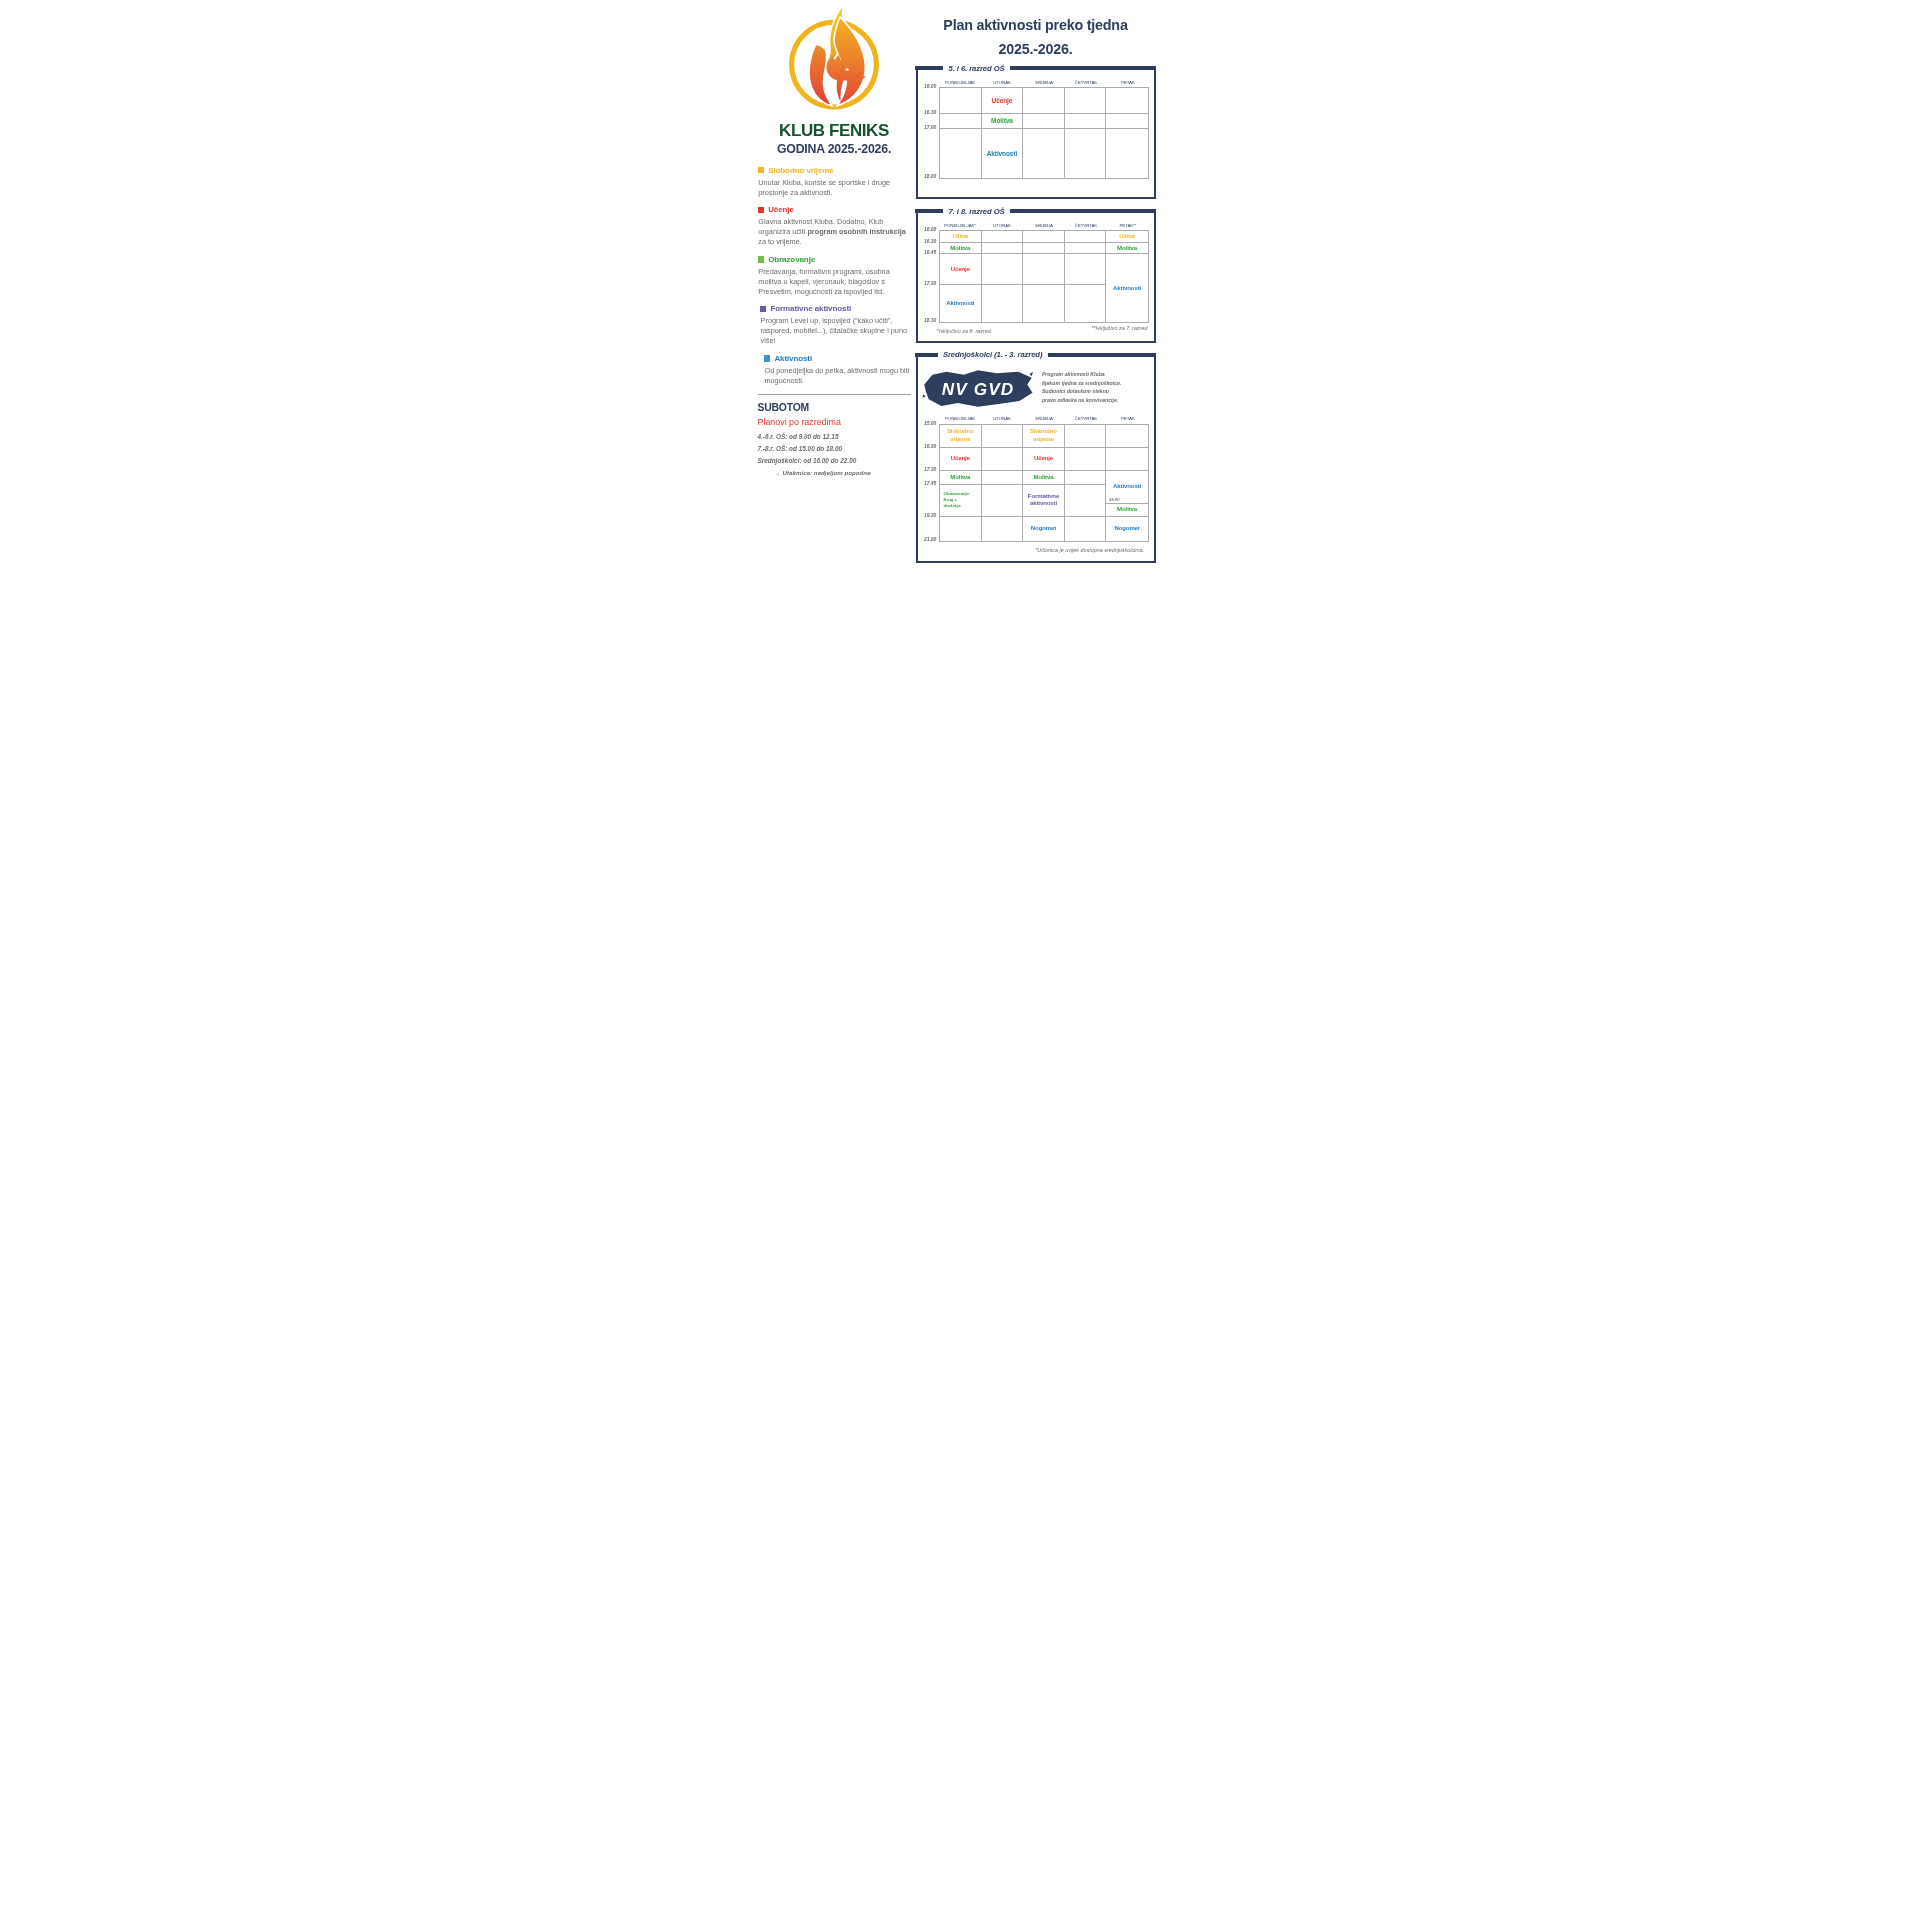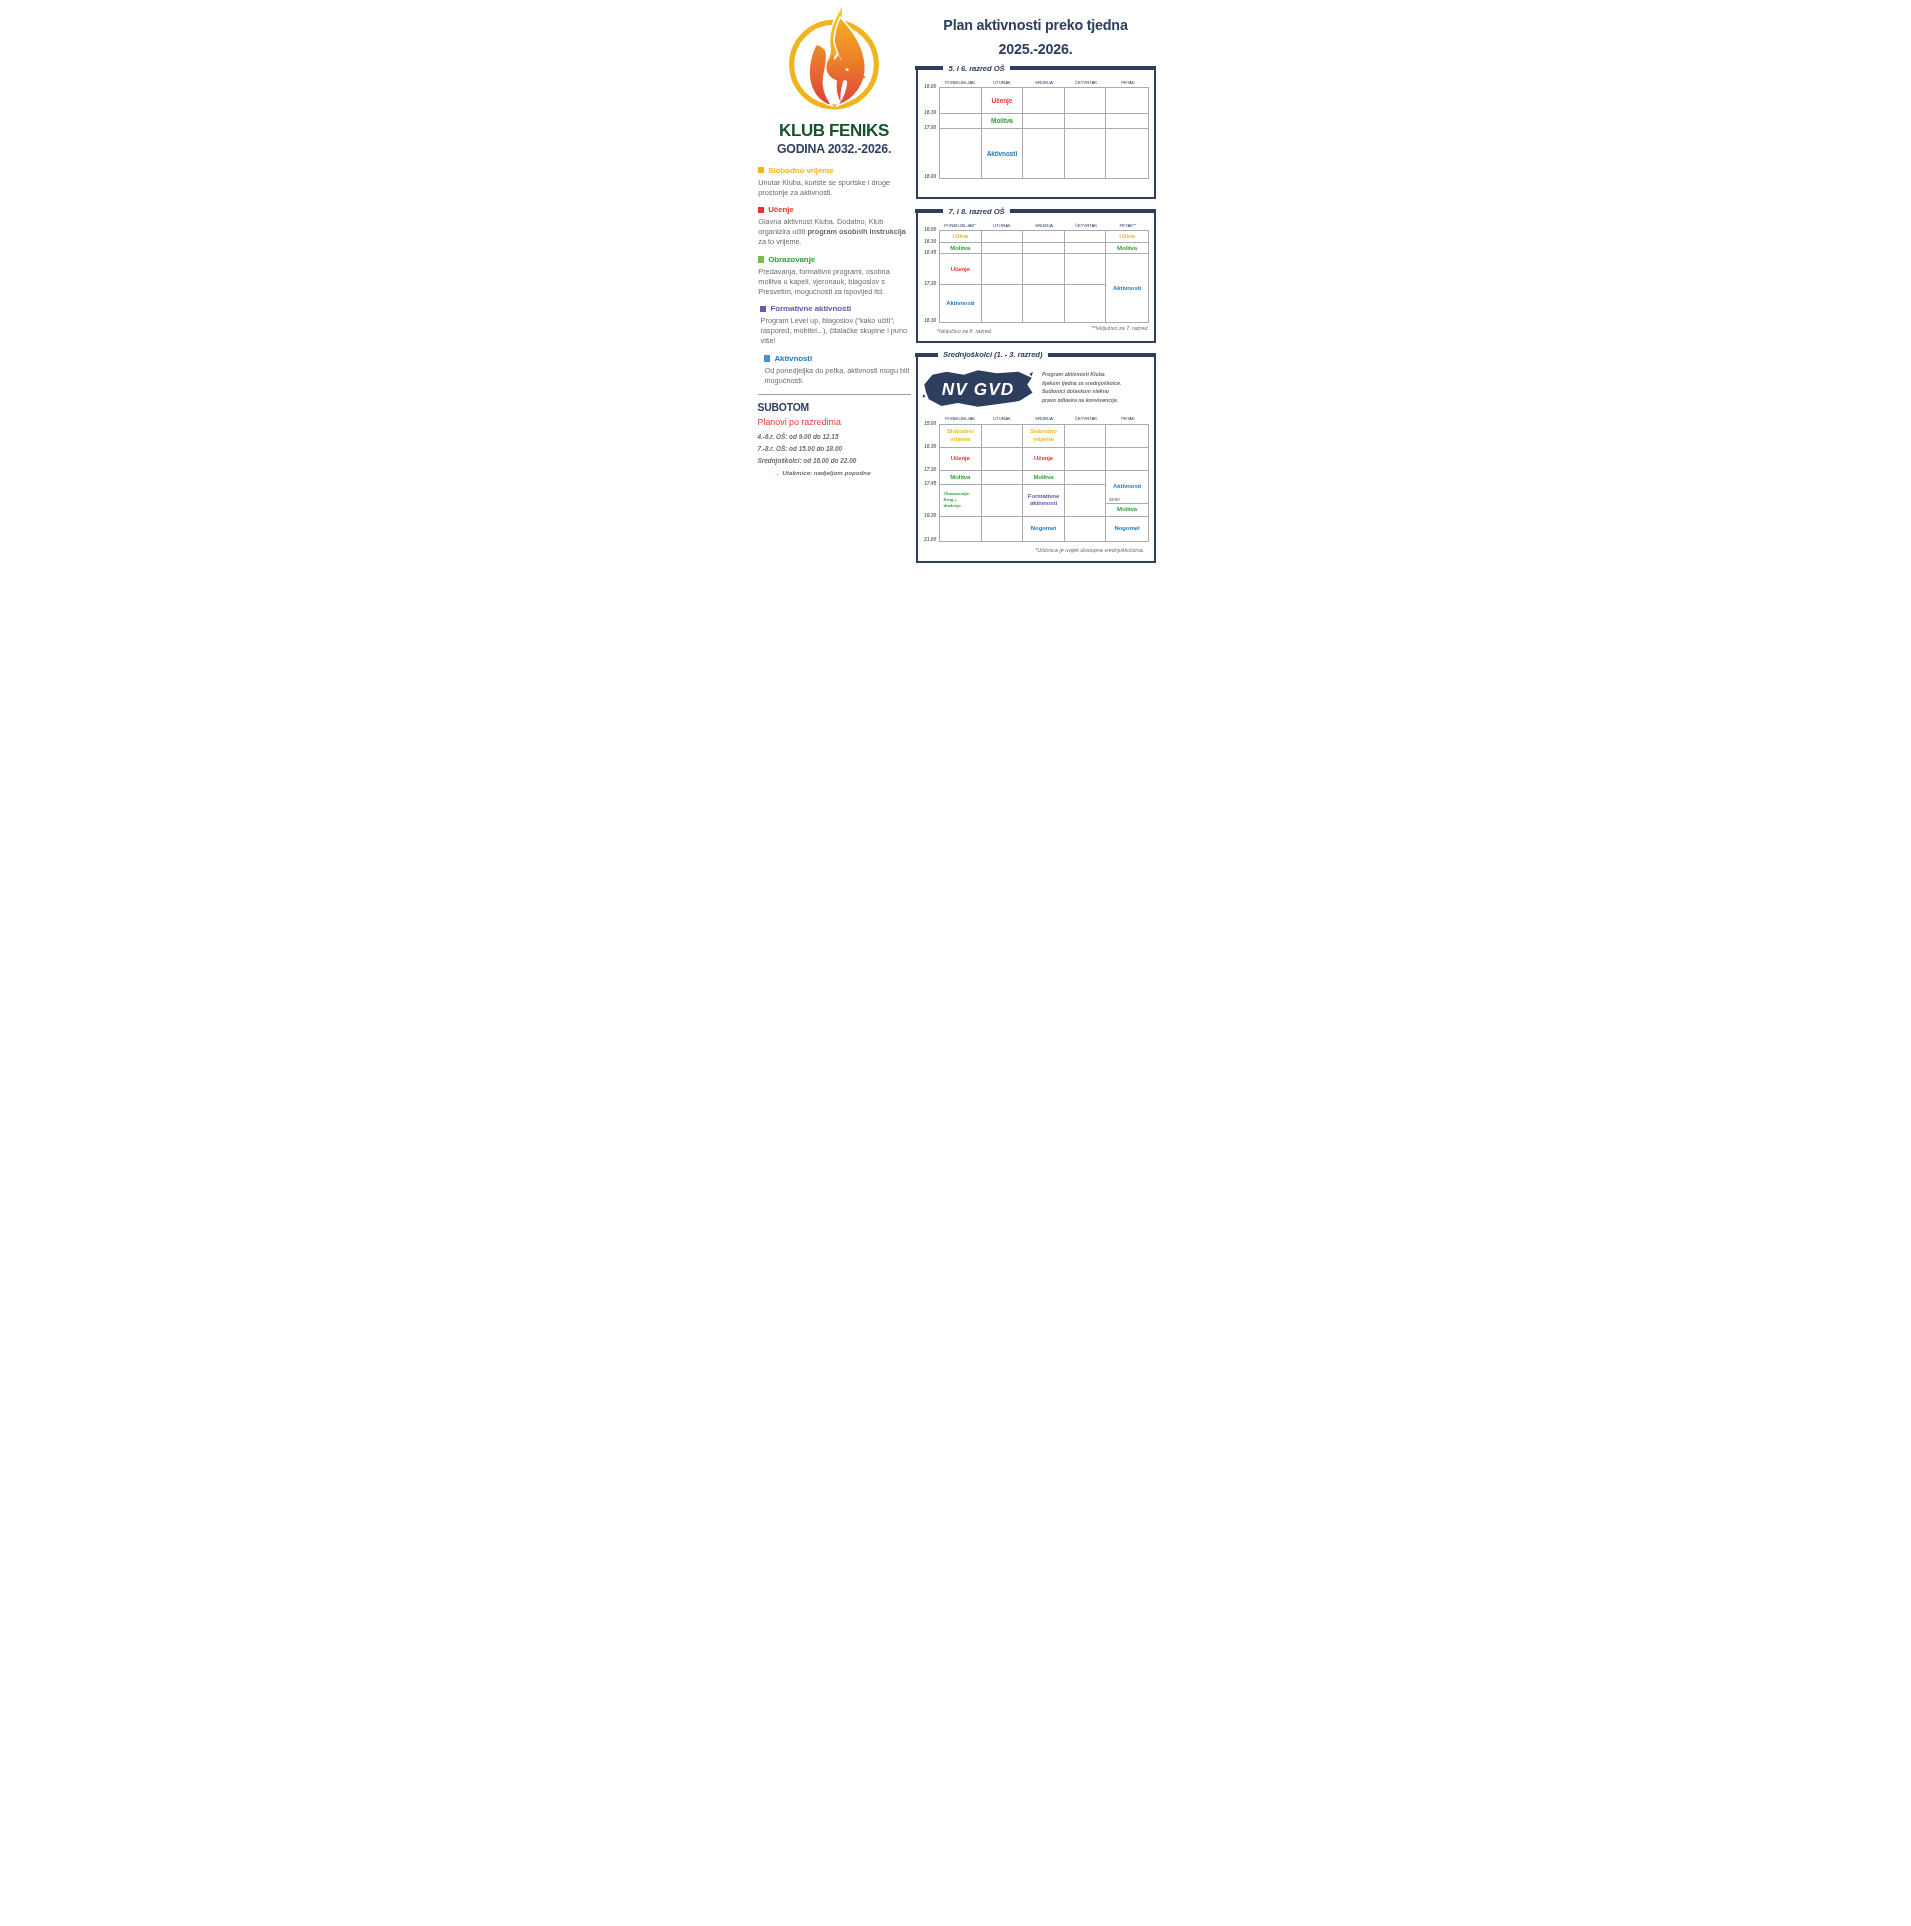--- a/index.html
+++ b/index.html
@@ -105,21 +105,21 @@
         <circle cx="100" cy="124" r="84" fill="none" stroke="#f2b41e" stroke-width="10"></circle>
         <path d="M118,4 C98,36 88,60 92,88 C94,104 88,116 80,126 C100,118 110,102 112,84 C115,60 117,30 118,4 Z" fill="url(#gy)" stroke="#fff" stroke-width="3"></path>
         <path d="M112,30 C140,58 160,92 162,126 C164,162 142,194 106,206 C122,184 128,162 122,140 C116,118 104,100 100,78 C100,60 106,44 112,30 Z" fill="url(#go)" stroke="#fff" stroke-width="3"></path>
         <path d="M64,84 C52,110 46,142 56,170 C64,190 80,202 96,206 C82,186 76,166 80,146 C84,128 88,112 84,96 C78,88 70,84 64,84 Z" fill="url(#gr)" stroke="#fff" stroke-width="3"></path>
         <path d="M88,118 L97,105 L101,115 L110,104 L113,115 L124,109 L123,119 C136,123 146,133 147,145 C147,153 140,157 131,156 L119,155 C114,168 112,182 113,198 C106,184 104,168 106,155 C94,152 86,143 85,131 C85,126 86,121 88,118 Z" fill="url(#gr)"></path>
         <path d="M146,141 L164,149 L145,155 Z" fill="#e8642f"></path>
         <circle cx="126" cy="134" r="3" fill="#fff"></circle>
       </svg>
     </div>
     <h1 class="brand">KLUB FENIKS</h1>
-    <h2 class="brand-sub">GODINA 2032.-2026.</h2>
+    <h2 class="brand-sub">GODINA 2025.-2026.</h2>
 
     <div class="legend">
       <div class="legend-item">
         <div class="legend-head">
           <span class="sq sq-yellow"></span>
           <span class="legend-label c-yellow">Slobodno vrijeme</span>
         </div>
         <p class="legend-body">Unutar Kluba, koriste se sportske i druge prostorije za aktivnosti.</p>
       </div>
       <div class="legend-item">
@@ -134,21 +134,21 @@
           <span class="sq sq-green"></span>
           <span class="legend-label c-green">Obrazovanje</span>
         </div>
         <p class="legend-body">Predavanja, formativni programi, osobna molitva u kapeli, vjeronauk, blagoslov s Presvetim, mogućnosti za ispovijed itd.</p>
       </div>
       <div class="legend-item">
         <div class="legend-head">
           <span class="sq sq-purple"></span>
           <span class="legend-label c-purple">Formativne aktivnosti</span>
         </div>
-        <p class="legend-body">Program Level up, blagoslov (“kako učiti”, raspored, mobitel...), čitalačke skupine i puno više!</p>
+        <p class="legend-body">Program Level up, ispovijed (“kako učiti”, raspored, mobitel...), čitalačke skupine i puno više!</p>
       </div>
       <div class="legend-item">
         <div class="legend-head">
           <span class="sq sq-blue"></span>
           <span class="legend-label c-blue">Aktivnosti</span>
         </div>
         <p class="legend-body">Od ponedjeljka do petka, aktivnosti mogu biti mogućnosti.</p>
       </div>
     </div>
 

